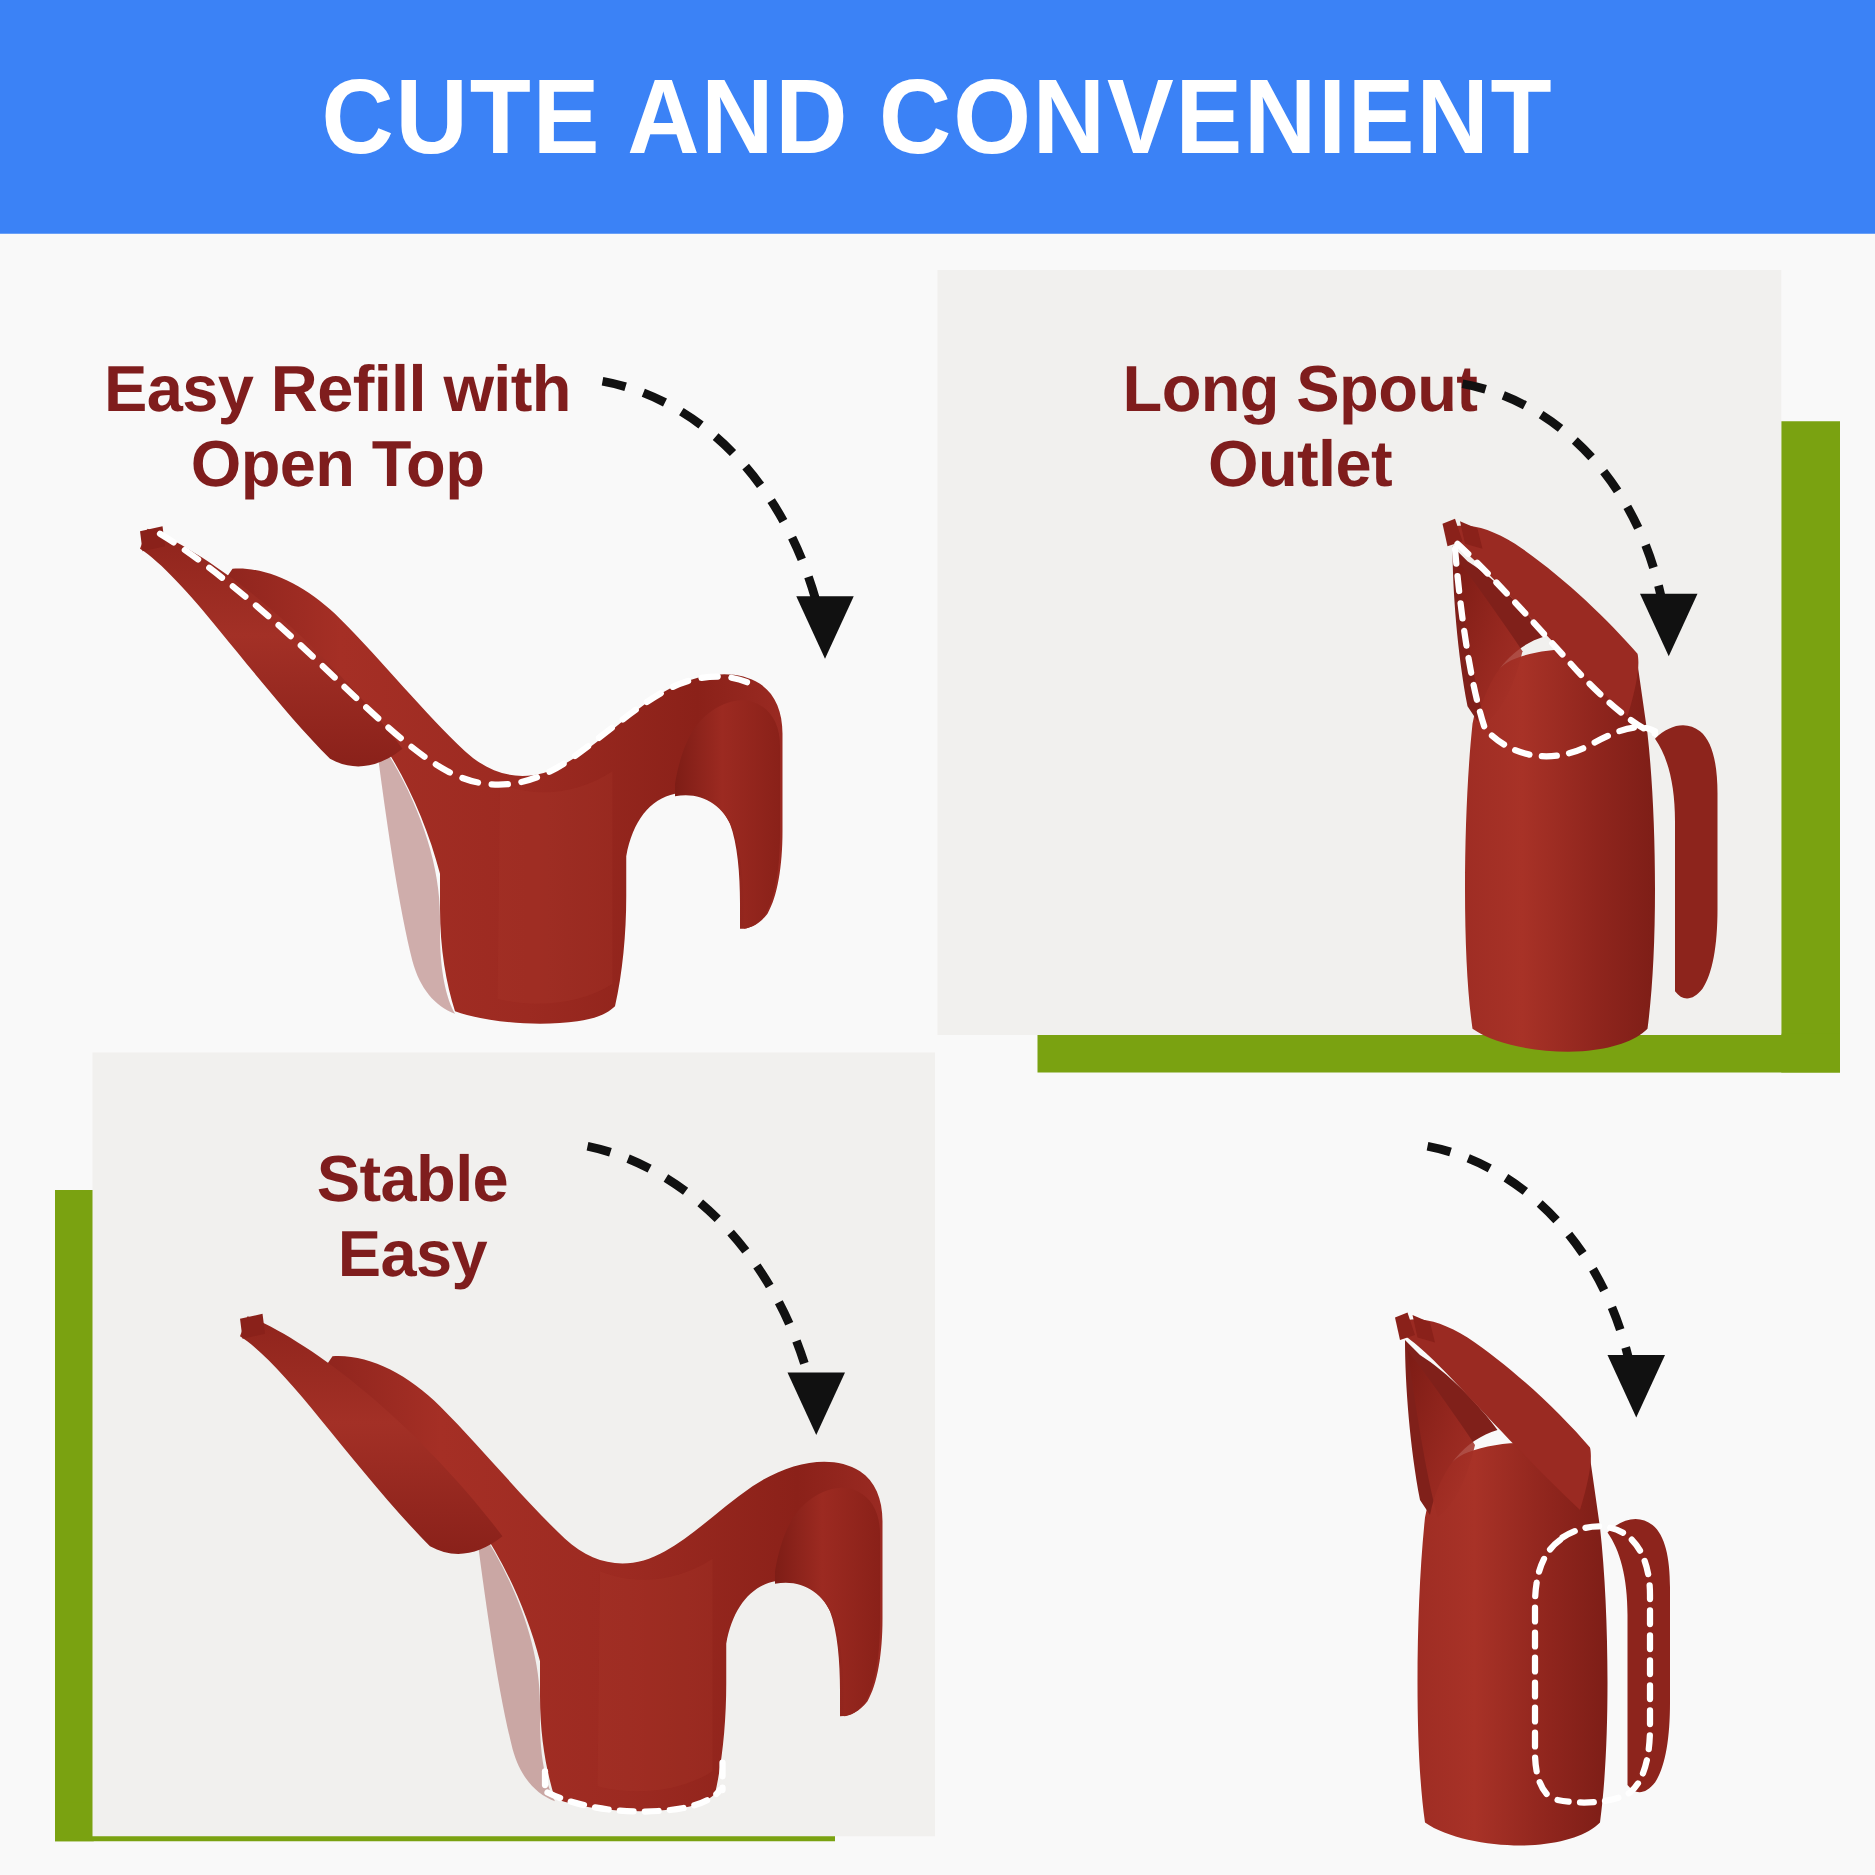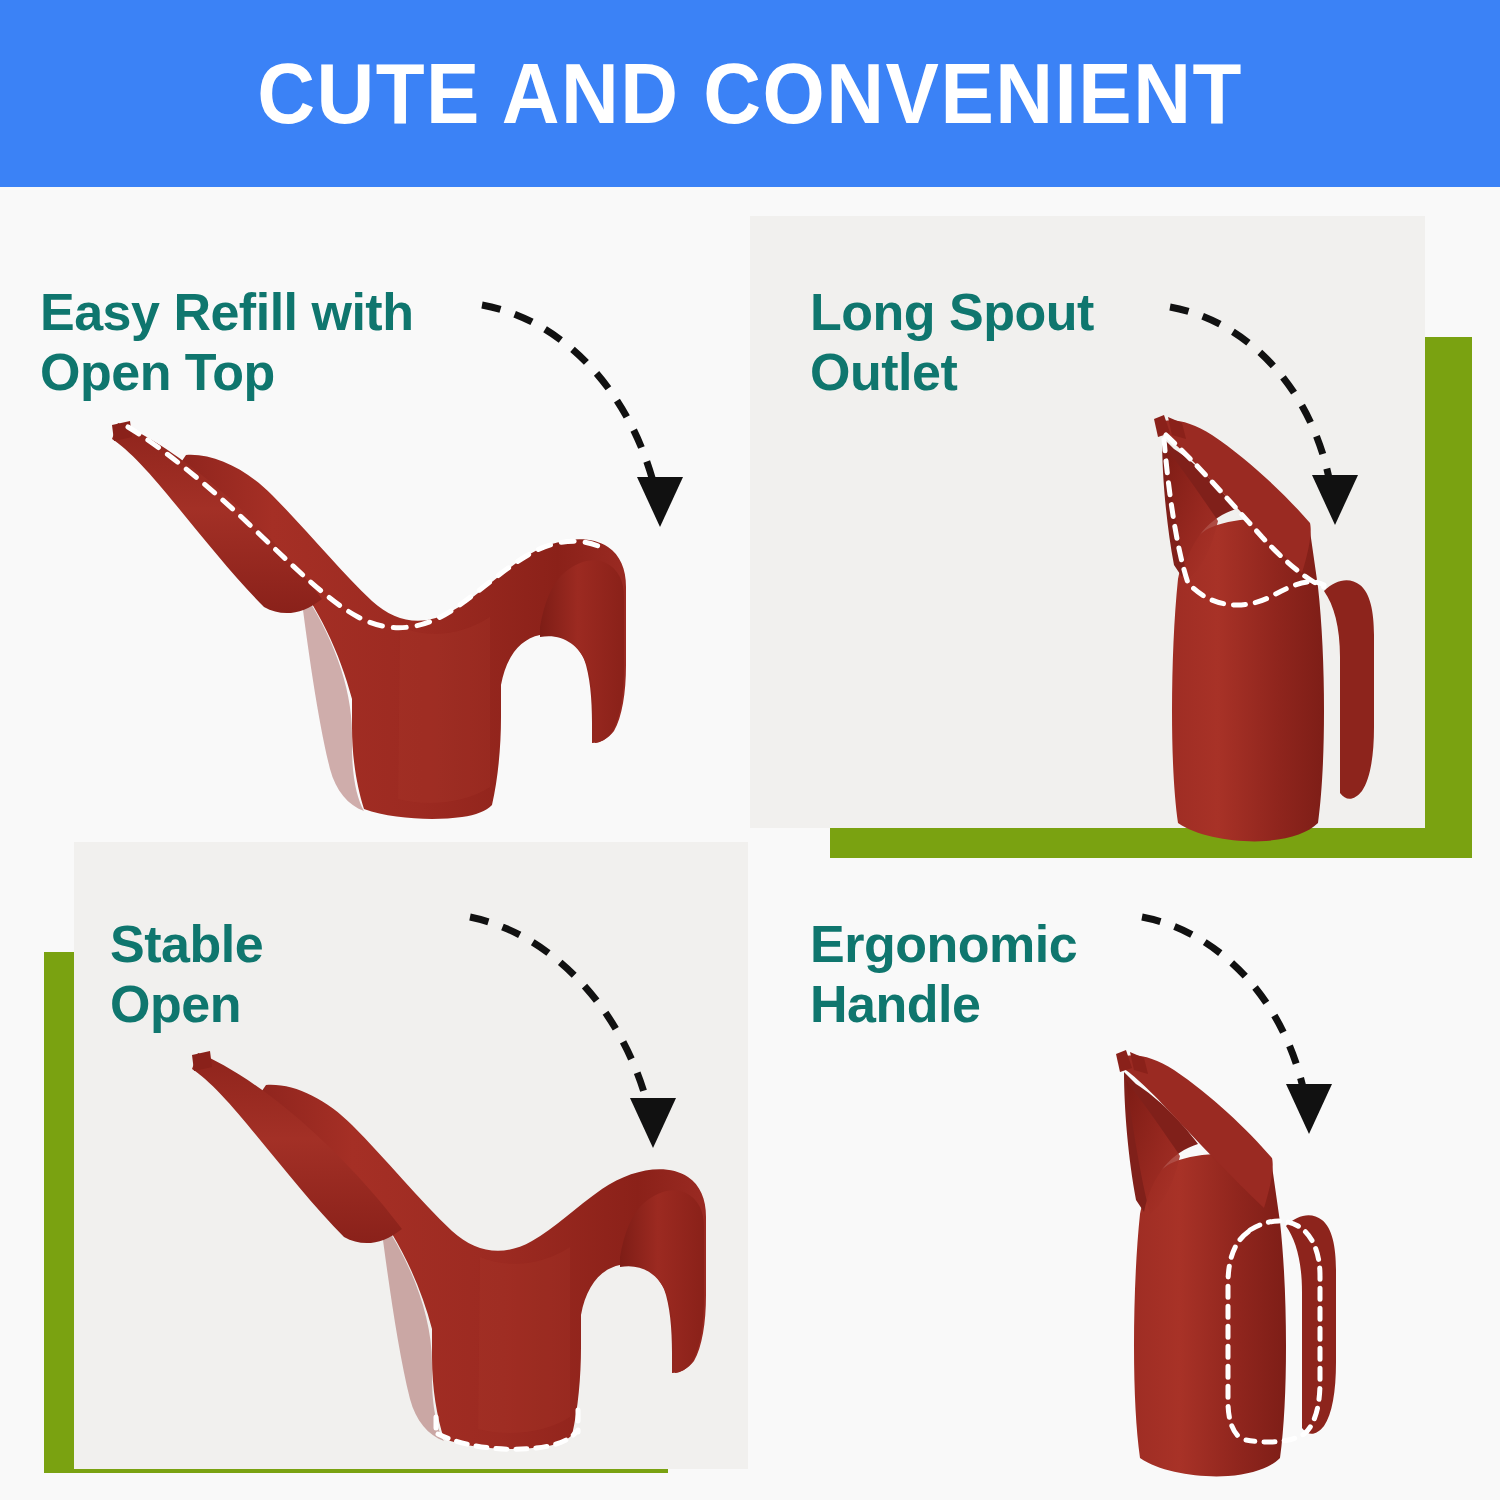--- a/index.html
+++ b/index.html
@@ -75,25 +75,26 @@
   .panel-card {
     position: absolute;
     background: #f1f0ee;
   }
   #card-top-right  { left: 0px;  top: 29px; width: 675px; height: 612px; }
   #card-bottom-left{ left: 74px; top: 0px;  width: 674px; height: 627px; }
 
   
   .panel-label {
     position: absolute;
-    color: #0f766e;
+    color: #7f1d1d;
     font-family: "Liberation Sans", sans-serif;
     font-weight: bold;
     font-size: 52px;
     line-height: 1.16;
+    text-align: center;
     white-space: pre-line;
     letter-spacing: -0.5px;
   }
   #label-top-left     { left: 40px;  top: 95px;  width: 460px; }
   #label-top-right    { left: 60px;  top: 95px;  width: 460px; }
   #label-bottom-left  { left: 110px; top: 72px;  width: 440px; }
   #label-bottom-right { left: 60px;  top: 72px;  width: 460px; }
 
   
   .art {
@@ -312,21 +313,21 @@
     </svg>
   </div>
 
   <div class="panel" id="panel-bottom-left">
 
     <div class="green-accent" id="accent-bl-vertical"></div>
     <div class="green-accent" id="accent-bl-horizontal"></div>
     <div class="panel-card" id="card-bottom-left"></div>
 
     <div class="panel-label" id="label-bottom-left">Stable
-Open</div>
+Easy</div>
 
     <svg class="art" viewBox="0 0 750 660">
       <defs>
         <linearGradient id="bodyGradBL" x1="0" y1="0" x2="1" y2="0">
           <stop offset="0%" stop-color="#8e241d"></stop>
           <stop offset="22%" stop-color="#a52f25"></stop>
           <stop offset="55%" stop-color="#9c2a21"></stop>
           <stop offset="85%" stop-color="#8b2119"></stop>
           <stop offset="100%" stop-color="#9a2a22"></stop>
         </linearGradient>
@@ -400,22 +401,20 @@
     </svg>
 
     <svg class="arrow-layer" viewBox="0 0 750 660">
       <path d="M 470 75 C 552 92, 622 166, 648 264" fill="none" stroke="#111111" stroke-width="7" stroke-dasharray="19 15" stroke-linecap="butt"></path>
       <polygon points="630,256 676,256 653,306" fill="#111111"></polygon>
     </svg>
   </div>
 
   <div class="panel" id="panel-bottom-right">
 
-    <div class="panel-label" id="label-bottom-right">Ergonomic
-Handle</div>
 
     <svg class="art" viewBox="0 0 750 660">
       <defs>
         <linearGradient id="bodyGradBR" x1="0" y1="0" x2="1" y2="0">
           <stop offset="0%" stop-color="#9f2d24"></stop>
           <stop offset="30%" stop-color="#a83227"></stop>
           <stop offset="70%" stop-color="#8f251d"></stop>
           <stop offset="100%" stop-color="#7e1e17"></stop>
         </linearGradient>
         <linearGradient id="innerGradBR" x1="0" y1="0" x2="1" y2="1">

